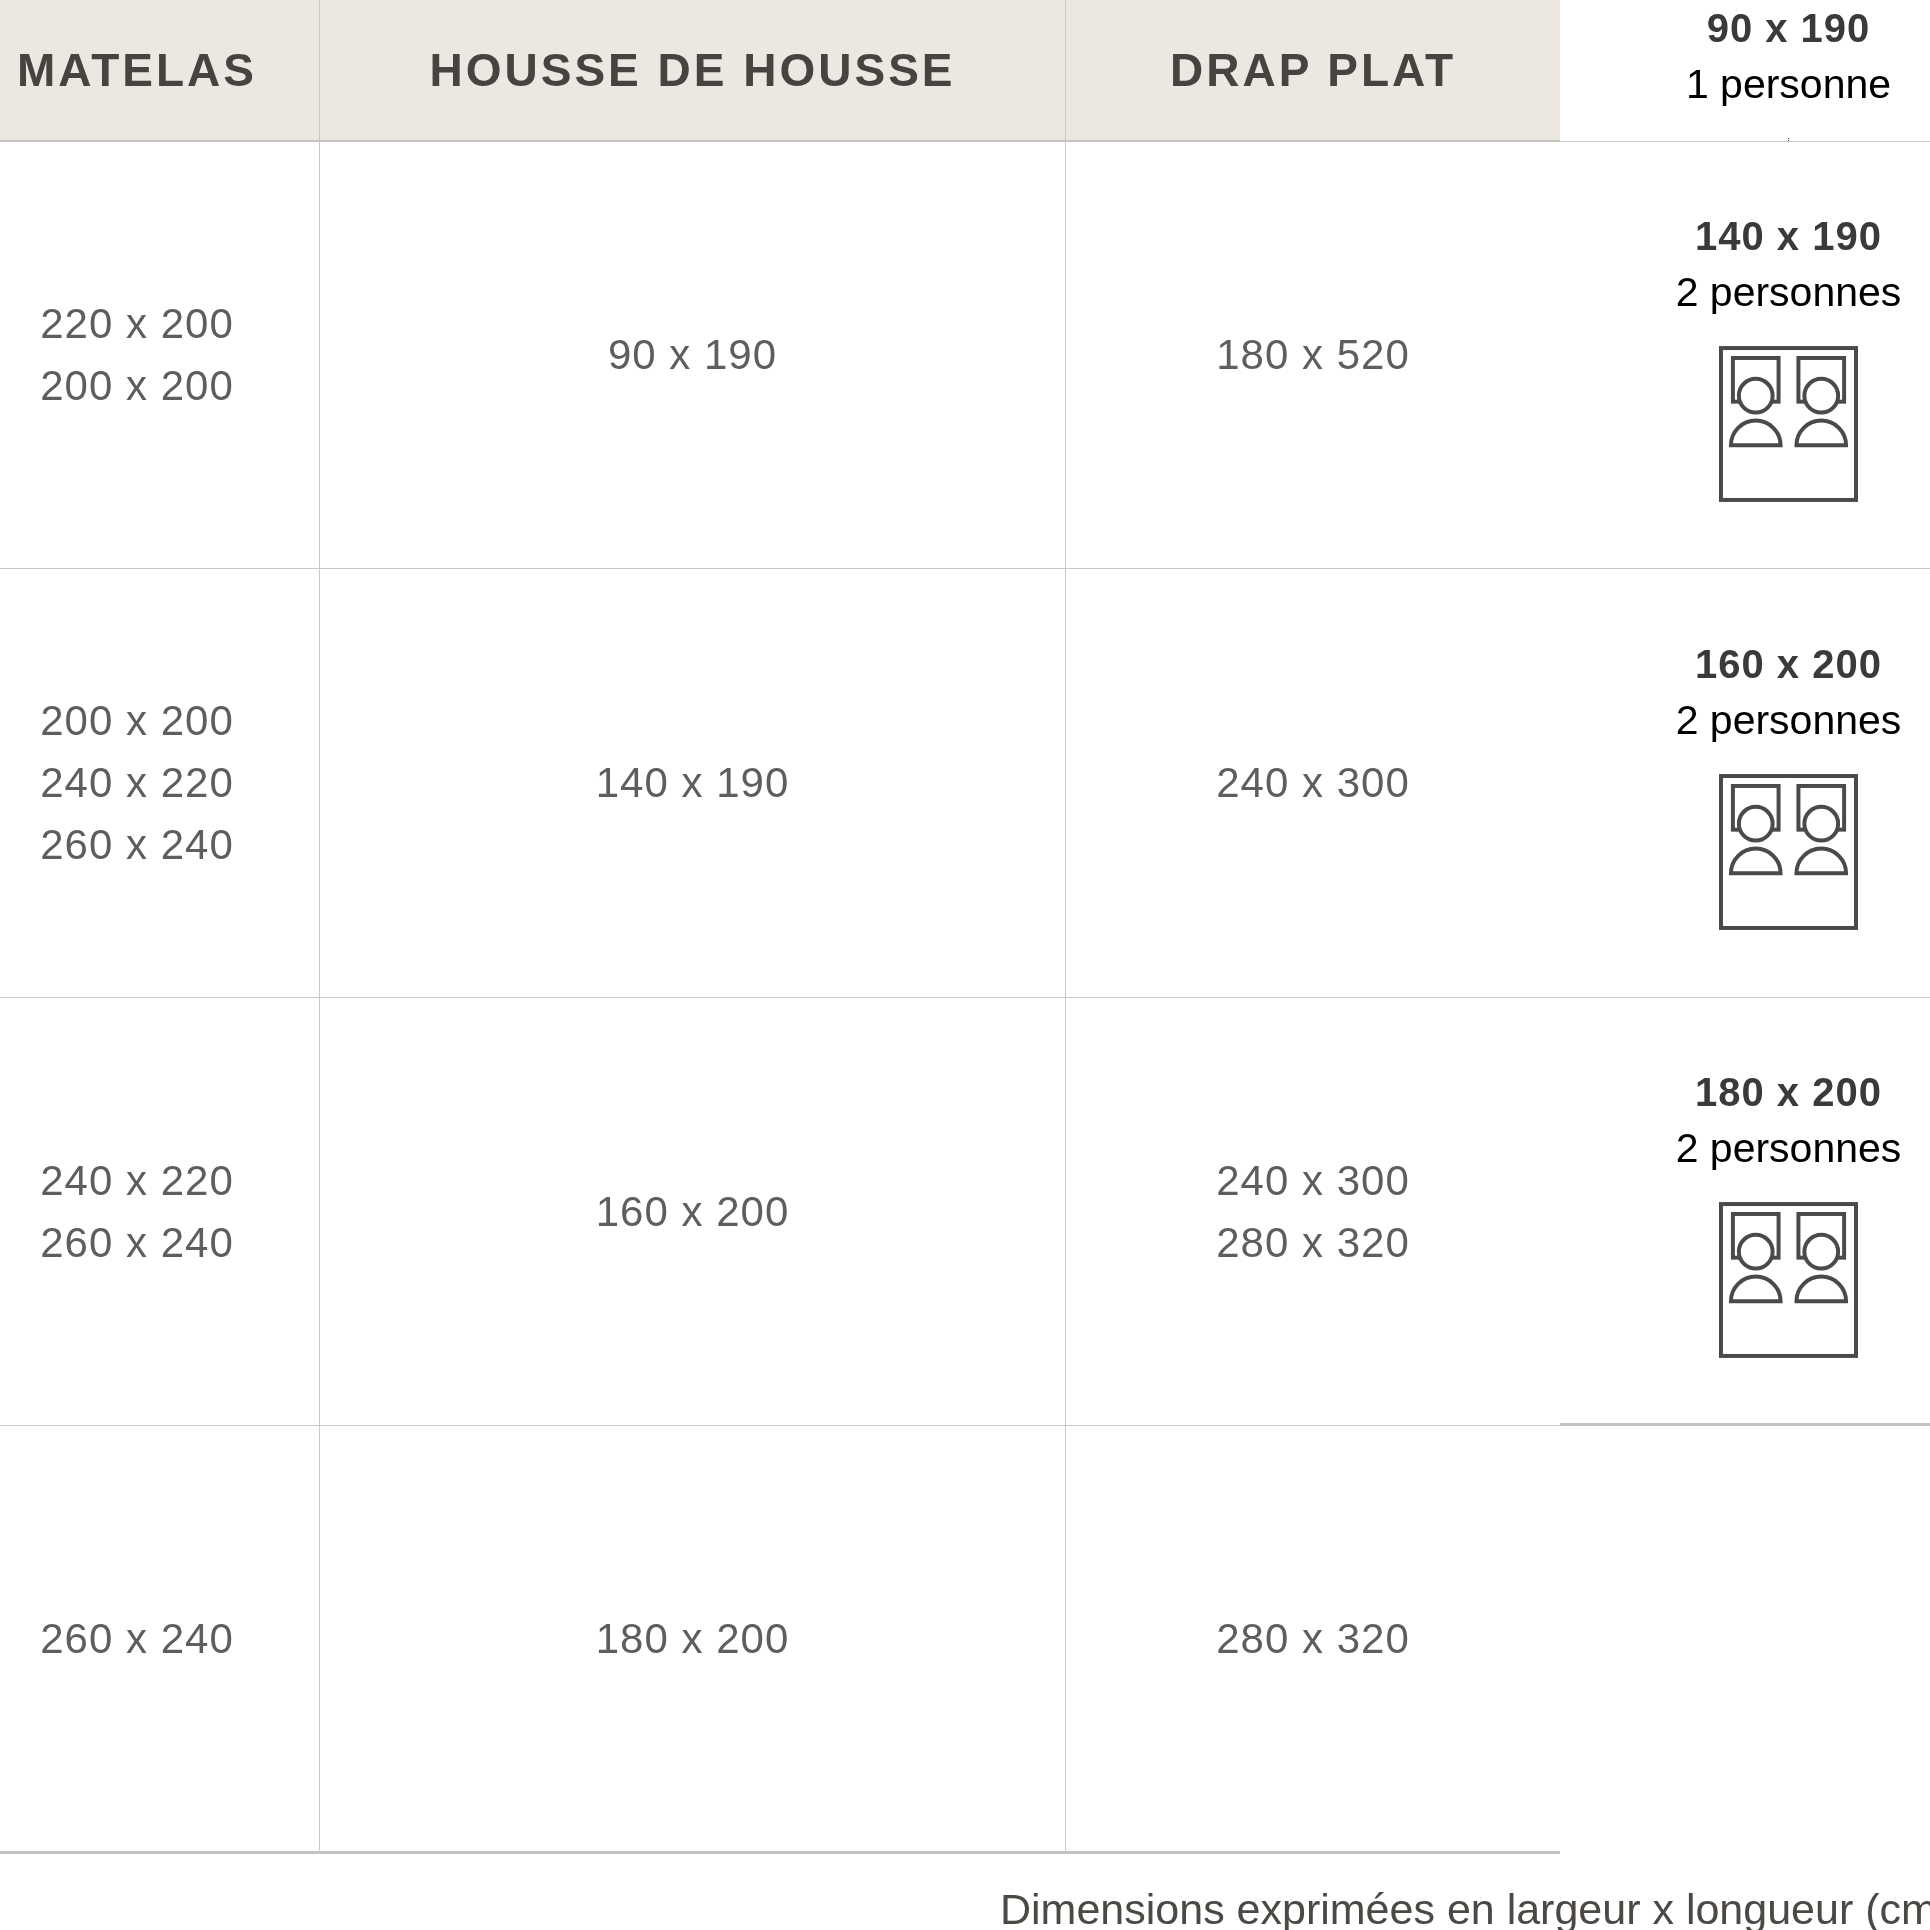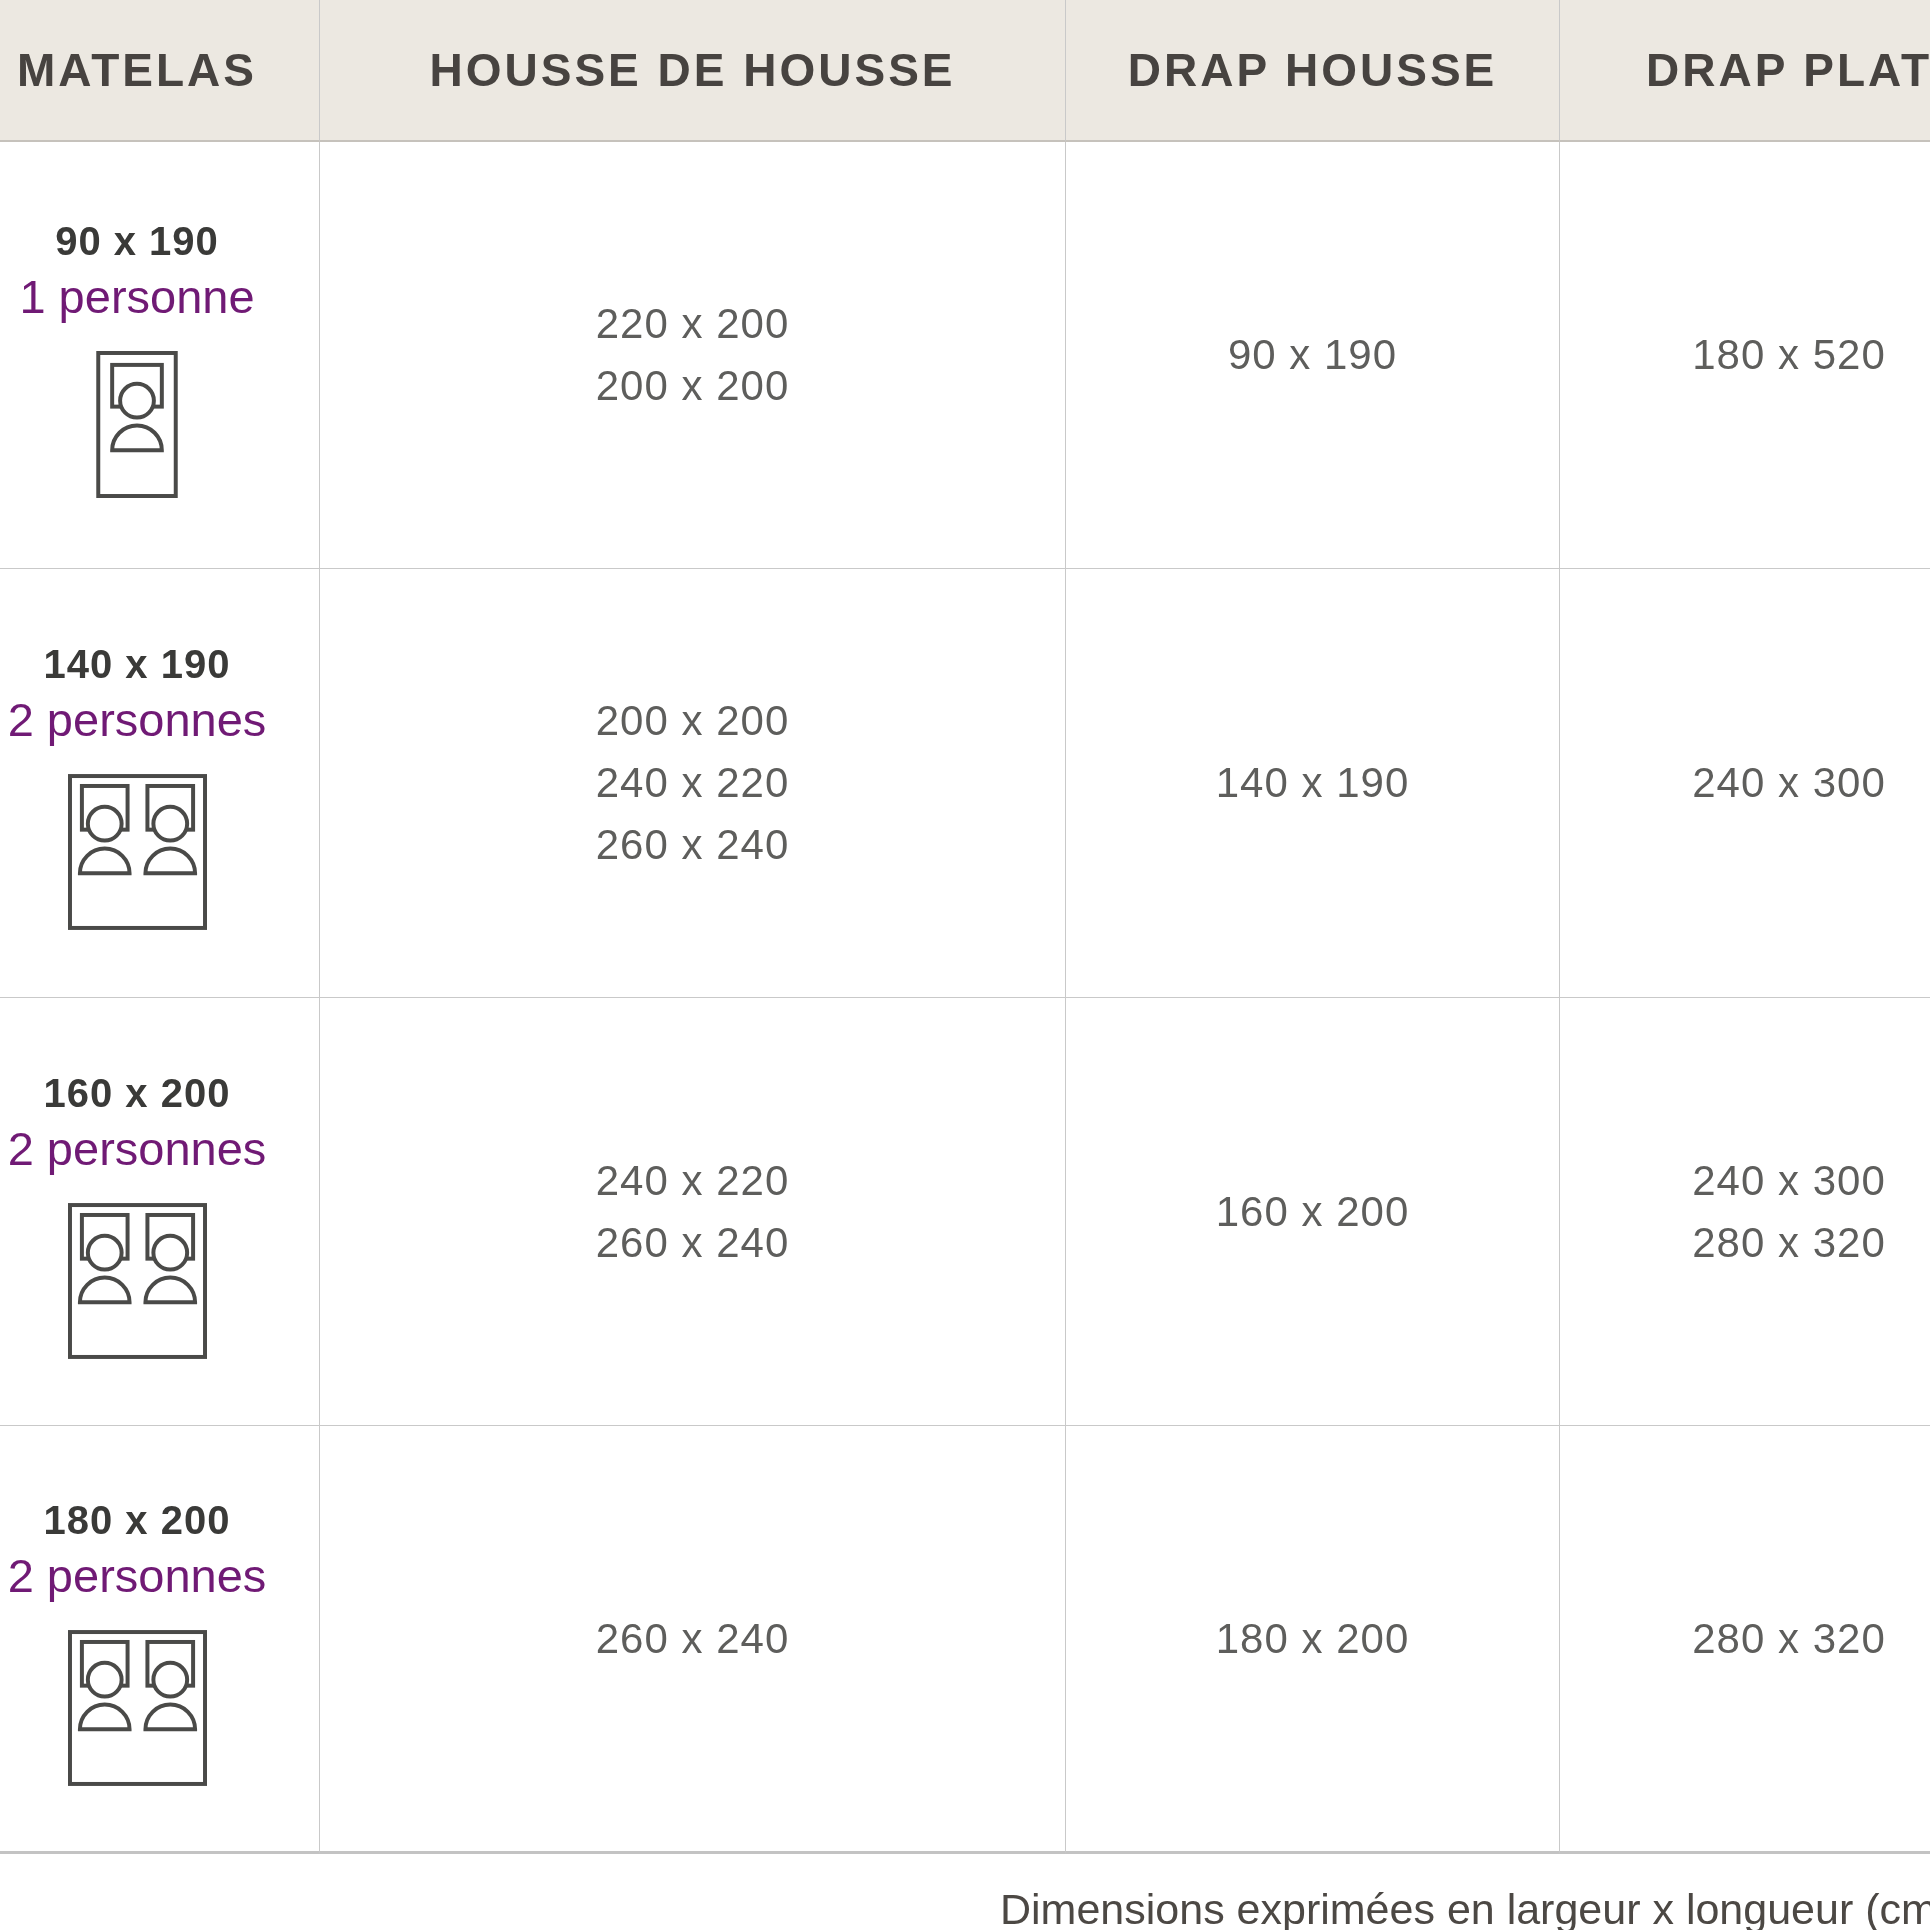--- a/index.html
+++ b/index.html
@@ -66,22 +66,22 @@
   .rowend { border-bottom: 3px solid #c3c3c3; }
   .size-bold {
     font-size: 40px;
     font-weight: bold;
     letter-spacing: 1px;
     color: #3a3a38;
     line-height: 56px;
     white-space: nowrap;
   }
   .persons {
-    font-size: 47px;
-    color: #701a75;
+    font-size: 41px;
+    color: #000000;
     line-height: 56px;
     white-space: nowrap;
   }
   .bed-icon { margin-top: 26px; }
   .bed-icon * { fill: none; stroke: #4a4a48; stroke-width: 4; }
   .bed-icon .fillw { fill: #ffffff; }
   .footer-note {
     position: absolute;
     left: 1000px;
     top: 1884px;
@@ -93,21 +93,20 @@
 </style>
 </head>
 <body>
 
 <div class="canvas">
   <div class="table-wrap">
     <div class="grid">
 
       <div class="cell th">MATELAS</div>
       <div class="cell th">HOUSSE DE HOUSSE</div>
-      <div class="cell th">DRAP HOUSSE</div>
       <div class="cell th colend">DRAP PLAT</div>
 
       <div class="cell td">
         <div class="size-bold">90 x 190</div>
         <div class="persons">1 personne</div>
         <svg class="bed-icon" width="82" height="147" viewBox="0 0 82 148">
           <rect x="2" y="2" width="78" height="144"></rect>
           <rect x="16" y="14" width="50" height="42"></rect>
           <circle class="fillw" cx="41" cy="50" r="17"></circle>
           <path class="fillw" d="M 16 100 A 25 25 0 0 1 66 100 Z"></path>

